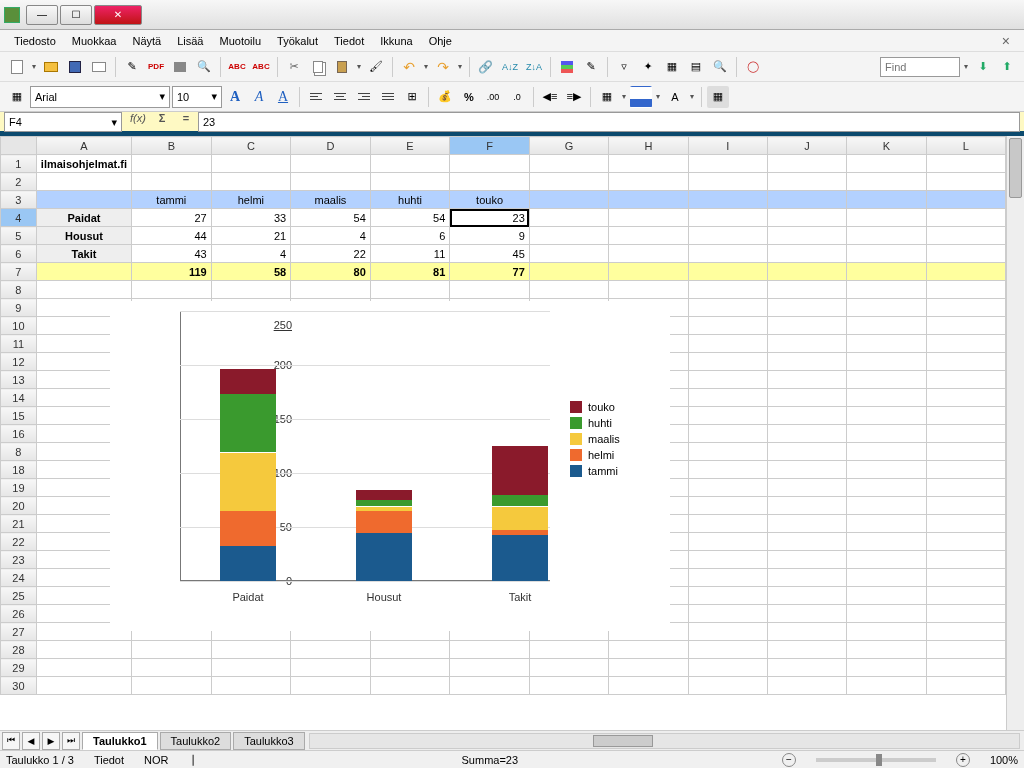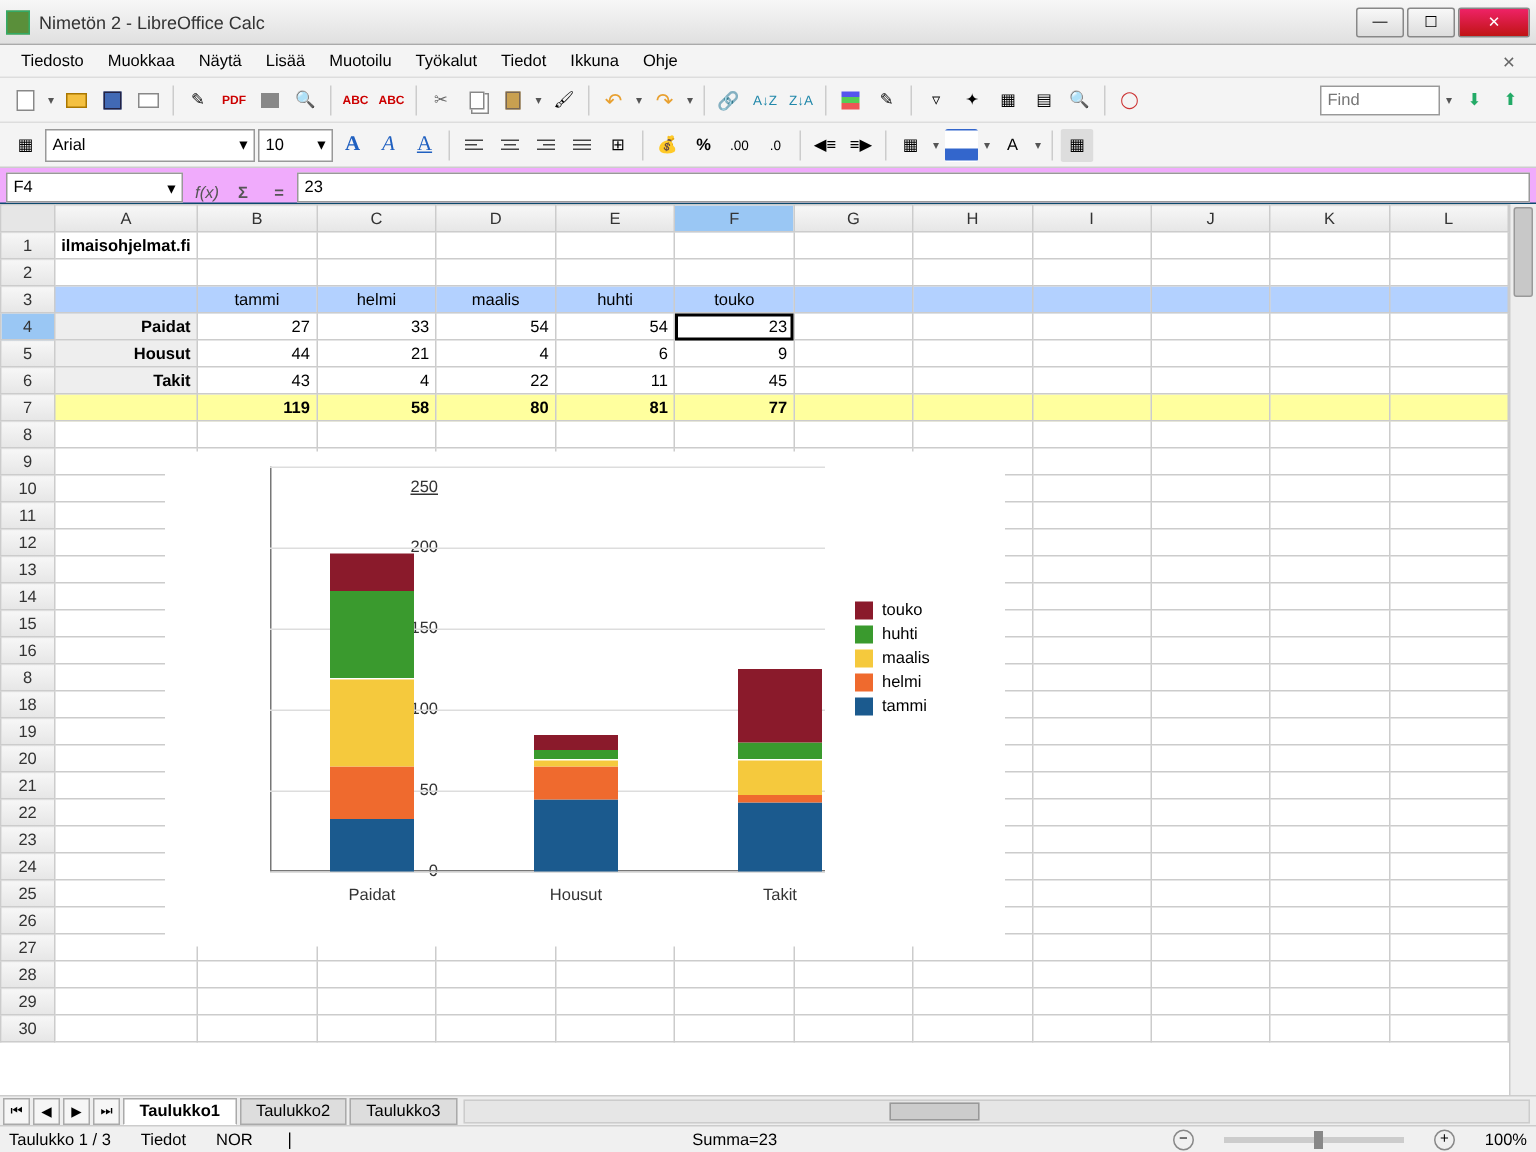--- a/index.html
+++ b/index.html
@@ -24,39 +24,39 @@
 .tsep { width: 1px; height: 20px; background: #ccc; margin: 0 3px; }
 .tdrop { font-size: 8px; color: #555; padding: 0 2px; cursor: pointer; }
 .findbox { margin-left: auto; display: flex; align-items: center; gap: 2px; }
 .findbox input { width: 80px; height: 20px; border: 1px solid #999; padding: 0 4px; font-size: 11px; }
 
 .fontbar { height: 30px; background: #f4f4f4; border-bottom: 1px solid #ccc; display: flex; align-items: center; padding: 0 6px; gap: 2px; }
 .fontname { width: 140px; height: 22px; border: 1px solid #999; background: #fff; padding: 0 4px; display: flex; align-items: center; justify-content: space-between; }
 .fontsize { width: 50px; height: 22px; border: 1px solid #999; background: #fff; padding: 0 4px; display: flex; align-items: center; justify-content: space-between; }
 
 
-.fbar { height: 24px; background: #f0abfc; border-bottom: 1px solid #0c4a6e; display: flex; align-items: flex-end; }
+.fbar { height: 24px; background: #fef9c3; border-bottom: 5px solid #0c4a6e; display: flex; align-items: flex-start; }
 .fbar .cellref { width: 118px; height: 20px; border: 1px solid #999; background: #fff; margin: 0 4px; padding: 0 4px; display: flex; align-items: center; justify-content: space-between; }
 .fbar .fx, .fbar .sum, .fbar .eq { width: 24px; text-align: center; color: #555; cursor: pointer; }
 .fbar input.formula { flex: 1; height: 20px; border: 1px solid #999; margin-right: 4px; padding: 0 4px; font-size: 11px; }
 
 
 .sheet-area { position: absolute; top: 136px; left: 0; right: 0; bottom: 38px; display: flex; }
 .sheet-scroll { flex: 1; overflow: auto; background: #fff; position: relative; }
 .vscrollbar { width: 18px; background: #eee; border-left: 1px solid #ccc; position: relative; }
 .vscrollbar .thumb { position: absolute; top: 2px; left: 2px; right: 2px; height: 60px; background: #c8c8c8; border: 1px solid #999; border-radius: 2px; }
 
 table.grid { border-collapse: collapse; table-layout: fixed; }
 .grid th, .grid td { border: 1px solid #ccc; height: 18px; font-size: 11px; padding: 0 4px; }
 .grid th { background: linear-gradient(#f7f7f7,#e6e6e6); font-weight: normal; color: #333; }
 .grid th.corner { width: 36px; background:#e6e6e6; }
 .grid th.colh { text-align: center; }
 .grid th.rowh { width: 36px; text-align: center; background: linear-gradient(#f7f7f7,#e6e6e6); }
 .grid td { text-align: right; background: #fff; }
-.grid td.textcell { text-align: right; }
+.grid td.textcell { text-align: center; }
 .grid .hdr-row td { background: #b3d1ff; text-align: center; }
 .grid .sum-row td { background: #ffff9e; font-weight: bold; }
 .grid th.colh.active { background: #9ac7f4; }
 .grid th.rowh.active { background: #9ac7f4; }
 .grid td.active { outline: 2px solid #000; outline-offset: -2px; }
 
 
 .chart-wrap { position: relative; width: 560px; height: 330px; background: #fff; }
 .chart-plot { position: absolute; left: 70px; top: 10px; width: 370px; height: 270px; }
 .chart-axes { position: absolute; left: 0; top: 0; width: 100%; height: 100%; border-left: 1px solid #777; border-bottom: 1px solid #777; }
@@ -104,21 +104,20 @@
 .i-italic{font-family:serif;font-style:italic;color:#2060c0;font-size:14px;}
 .i-under{font-family:serif;text-decoration:underline;color:#2060c0;font-size:14px;}
 .i-align{display:flex;flex-direction:column;gap:2px;}
 .i-align span{height:1px;background:#444;}
 </style>
 </head>
 <body>
 
 <div class="titlebar">
   <div class="icon"></div>
-  <div class="title">Nimetön 2 - LibreOffice Calc</div>
   <div class="winbtns">
     <div class="winbtn">—</div>
     <div class="winbtn">☐</div>
     <div class="winbtn close">✕</div>
   </div>
 </div>
 
 <div class="menubar">
   <span>Tiedosto</span>
   <span>Muokkaa</span>

